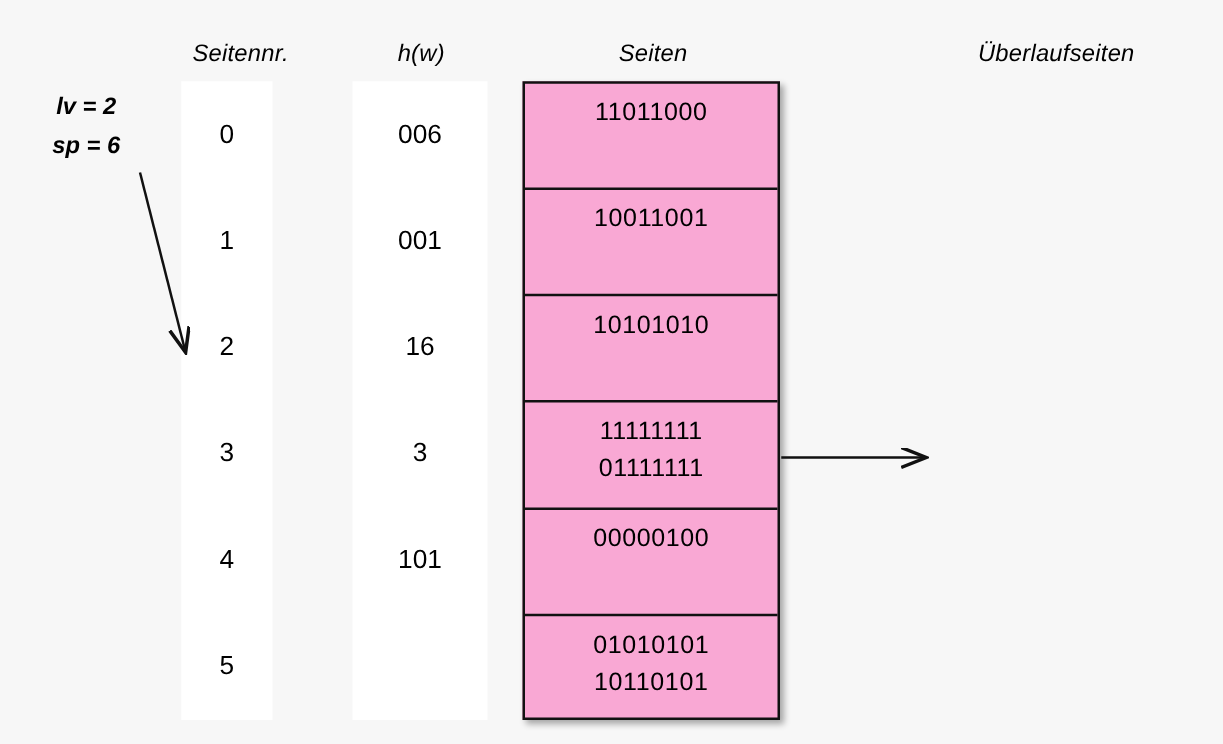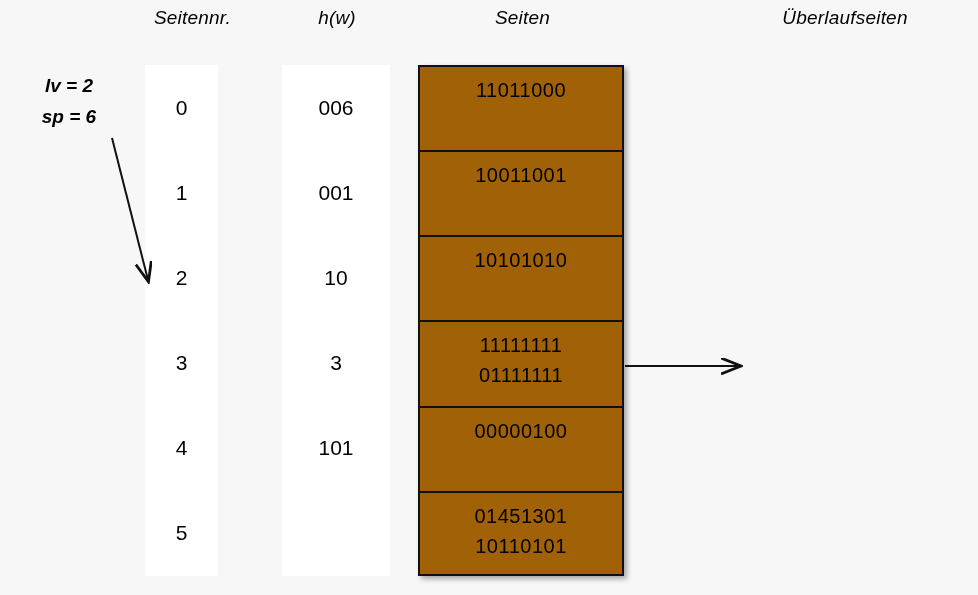--- a/index.html
+++ b/index.html
@@ -22,20 +22,21 @@
 
   
   .col-header {
     position: absolute;
     font-style: italic;
     font-weight: 500;
     font-size: 19px;
     text-align: center;
     white-space: nowrap;
     letter-spacing: 0.2px;
+    margin-top: 26px;
   }
   #hdr-seitennr { left: 110px; top: 7px; width: 165px; }
   #hdr-hw       { left: 272px; top: 7px; width: 130px; }
   #hdr-seiten   { left: 440px; top: 7px; width: 165px; }
   #hdr-overflow { left: 730px; top: 7px; width: 230px; }
 
   
   #params {
     position: absolute;
     left: 14px;
@@ -68,21 +69,21 @@
     font-weight: 500;
   }
 
   
   #pages-box {
     position: absolute;
     left: 418px;
     top: 65px;
     width: 206px;
     height: 511px;
-    background: #a16207;
+    background: #f9a8d4;
     border: 2px solid #111;
     box-sizing: border-box;
     box-shadow: 3px 3px 5px rgba(0,0,0,0.33);
   }
   .page-cell {
     height: 85.17px;
     border-bottom: 2px solid #111;
     box-sizing: border-box;
     display: flex;
     flex-direction: column;
@@ -146,21 +147,21 @@
     <div class="strip-cell">1</div>
     <div class="strip-cell">2</div>
     <div class="strip-cell">3</div>
     <div class="strip-cell">4</div>
     <div class="strip-cell">5</div>
   </div>
 
   <div class="strip" id="strip-hw">
     <div class="strip-cell">006</div>
     <div class="strip-cell">001</div>
-    <div class="strip-cell">10</div>
+    <div class="strip-cell">16</div>
     <div class="strip-cell">3</div>
     <div class="strip-cell">101</div>
   </div>
 
   <div id="pages-box">
     <div class="page-cell">
       <div class="page-entry">11011000</div>
     </div>
     <div class="page-cell">
       <div class="page-entry">10011001</div>
@@ -169,21 +170,21 @@
       <div class="page-entry">10101010</div>
     </div>
     <div class="page-cell">
       <div class="page-entry">11111111</div>
       <div class="page-entry">01111111</div>
     </div>
     <div class="page-cell">
       <div class="page-entry">00000100</div>
     </div>
     <div class="page-cell">
-      <div class="page-entry">01451301</div>
+      <div class="page-entry">01010101</div>
       <div class="page-entry">10110101</div>
     </div>
   </div>
 
 
   <svg id="arrow-layer" width="978" height="595" viewBox="0 0 978 595">
     <defs>
       <marker id="ah" markerWidth="11" markerHeight="11" refX="9" refY="4" orient="auto" markerUnits="strokeWidth">
         <path d="M0,0 L10,4 L0,8" fill="none" stroke="#111" stroke-width="1.4"></path>
       </marker>

